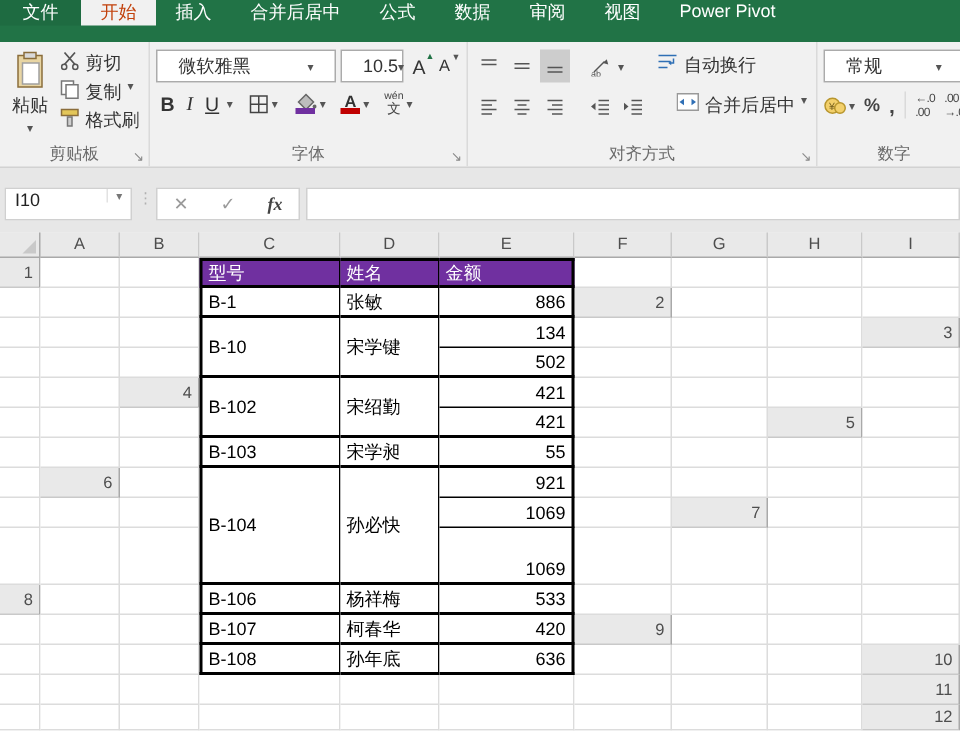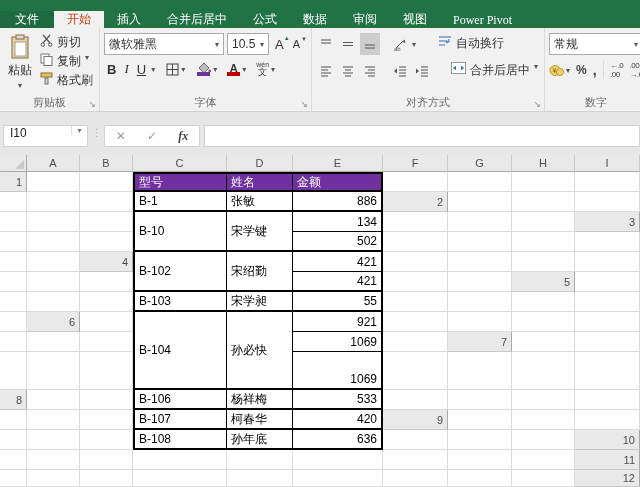--- a/index.html
+++ b/index.html
@@ -1,36 +1,36 @@
 <!DOCTYPE html>
 <html><head>
 <meta charset="utf-8">
 <style>
   * { margin:0; padding:0; box-sizing:border-box; }
   body { font-family:"Liberation Sans","DejaVu Sans",sans-serif; }
   .app { position:relative; width:640px; height:487px; overflow:hidden; background:#fff; }
 
   
-  .tabbar { height:28px; background:#217346; display:flex; align-items:flex-end; font-size:12px; color:#fff;font-family:Liberation Serif, serif; }
+  .tabbar { height:28px; background:#217346; display:flex; align-items:flex-start; font-size:12px; color:#fff; }
   .tab { display:flex; align-items:center; padding:0 13px; cursor:default; white-space:nowrap; }
   .tab.file { padding:0 15px; background:#1e6b41; }
   .tab.active { background:#f1f1f1; color:#c2410c; }
   .tellme { display:flex; align-items:center; gap:6px; margin-left:16px; color:#fff; }
 
   
   .ribbon { height:84px; background:#f1f1f1; border-bottom:1px solid #d2d2d2; display:flex; overflow:hidden; font-size:12px; color:#333; }
   .rgroup { position:relative; border-right:1px solid #dadada; padding:5px 4px 16px 4px; flex-shrink:0; }
   .glabel { position:absolute; bottom:1px; left:0; right:0; text-align:center; font-size:11px; color:#6a6a6a; }
   .launcher { position:absolute; bottom:2px; right:3px; font-size:9px; color:#8a8a8a; line-height:9px; }
   .vbtn { display:flex; flex-direction:column; align-items:center; justify-content:center; gap:2px; padding:2px 4px; }
   .sbtn { display:flex; align-items:flex-start; gap:4px; height:19px; padding:0 2px; white-space:nowrap; }
   .ibtn { display:flex; align-items:center; gap:1px; padding:1px 3px; height:22px; }
   .ibtn.sel { background:#cdcdcd; }
   .dd { font-size:8px; color:#555; }
-  .combo { background:#fff; border:1px solid #ababab; height:22px; display:flex; align-items:center; padding:0 4px; justify-content:space-between; }
+  .combo { background:#fff; border:1px solid #ababab; height:22px; display:flex; align-items:center; padding:0 14px; justify-content:space-between; }
   .swatchbar { width:13px; height:4px; margin-top:-1px; }
   .row { display:flex; align-items:center; }
   .grp-clipboard { width:100px; display:flex; gap:2px; }
   .grp-font { width:212px; }
   .grp-align { width:233px; }
   .grp-number { flex:1; }
   .mini { font-size:8px; color:#444; letter-spacing:-0.5px; }
   .fontbtn { font-size:13px; color:#333; padding:0 3px; }
 
   

